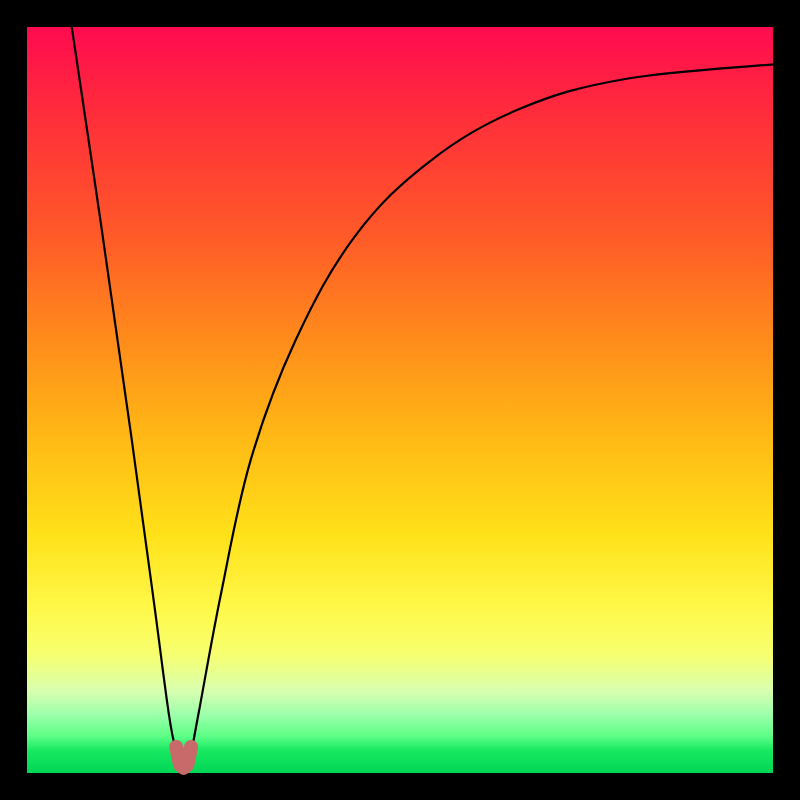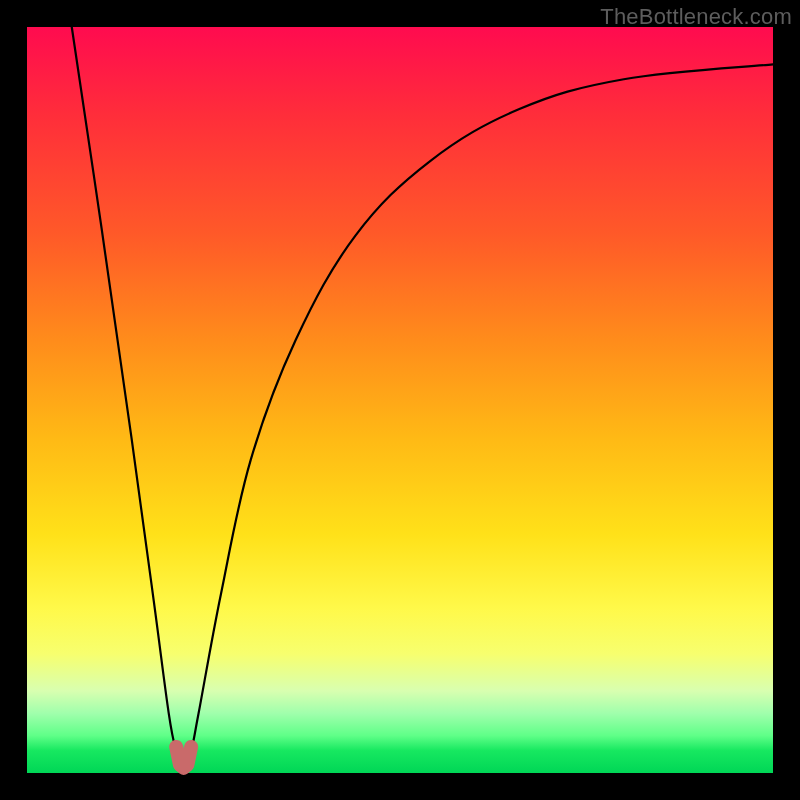--- a/index.html
+++ b/index.html
@@ -65,14 +65,13 @@
 </head>
 <body>
 
 <div class="frame">
   <div class="plot-area">
     <svg class="curve" viewBox="0 0 746 746" preserveAspectRatio="none">
       <path id="curve-path" fill="none" stroke="#000000" stroke-width="2.2" stroke-linecap="round" d="M 44.76 0.00 C 50.13 36.26, 63.86 127.57, 74.60 201.42 C 85.34 275.27, 95.04 343.16, 104.44 410.30 C 113.84 477.44, 120.11 524.74, 126.82 574.42 C 133.53 624.10, 137.71 659.46, 141.74 686.32 C 145.77 713.18, 146.51 714.22, 149.20 723.62 C 151.89 733.02, 153.97 738.54, 156.66 738.54 C 159.35 738.54, 161.43 733.02, 164.12 723.62 C 166.81 714.22, 166.21 714.52, 171.58 686.32 C 176.95 658.12, 184.56 612.62, 193.96 566.96 C 203.36 521.30, 210.37 478.34, 223.80 432.68 C 237.23 387.02, 249.76 353.60, 268.56 313.32 C 287.36 273.04, 304.07 241.11, 328.24 208.88 C 352.41 176.65, 373.30 157.11, 402.84 134.28 C 432.38 111.45, 457.45 96.83, 492.36 82.06 C 527.27 67.29, 551.14 60.28, 596.80 52.22 C 642.46 44.16, 719.14 39.99, 746.00 37.30"></path>
       <path id="marker-path" fill="none" stroke="#c96a6a" stroke-width="14" stroke-linecap="round" stroke-linejoin="round" d="M 149.20 719.89 L 152.93 737.79 L 156.66 740.78 L 160.39 737.79 L 164.12 719.89"></path>
     </svg>
   </div>
-  <div class="watermark">TheBottleneck.com</div>
 </div>
 
 </body></html>

